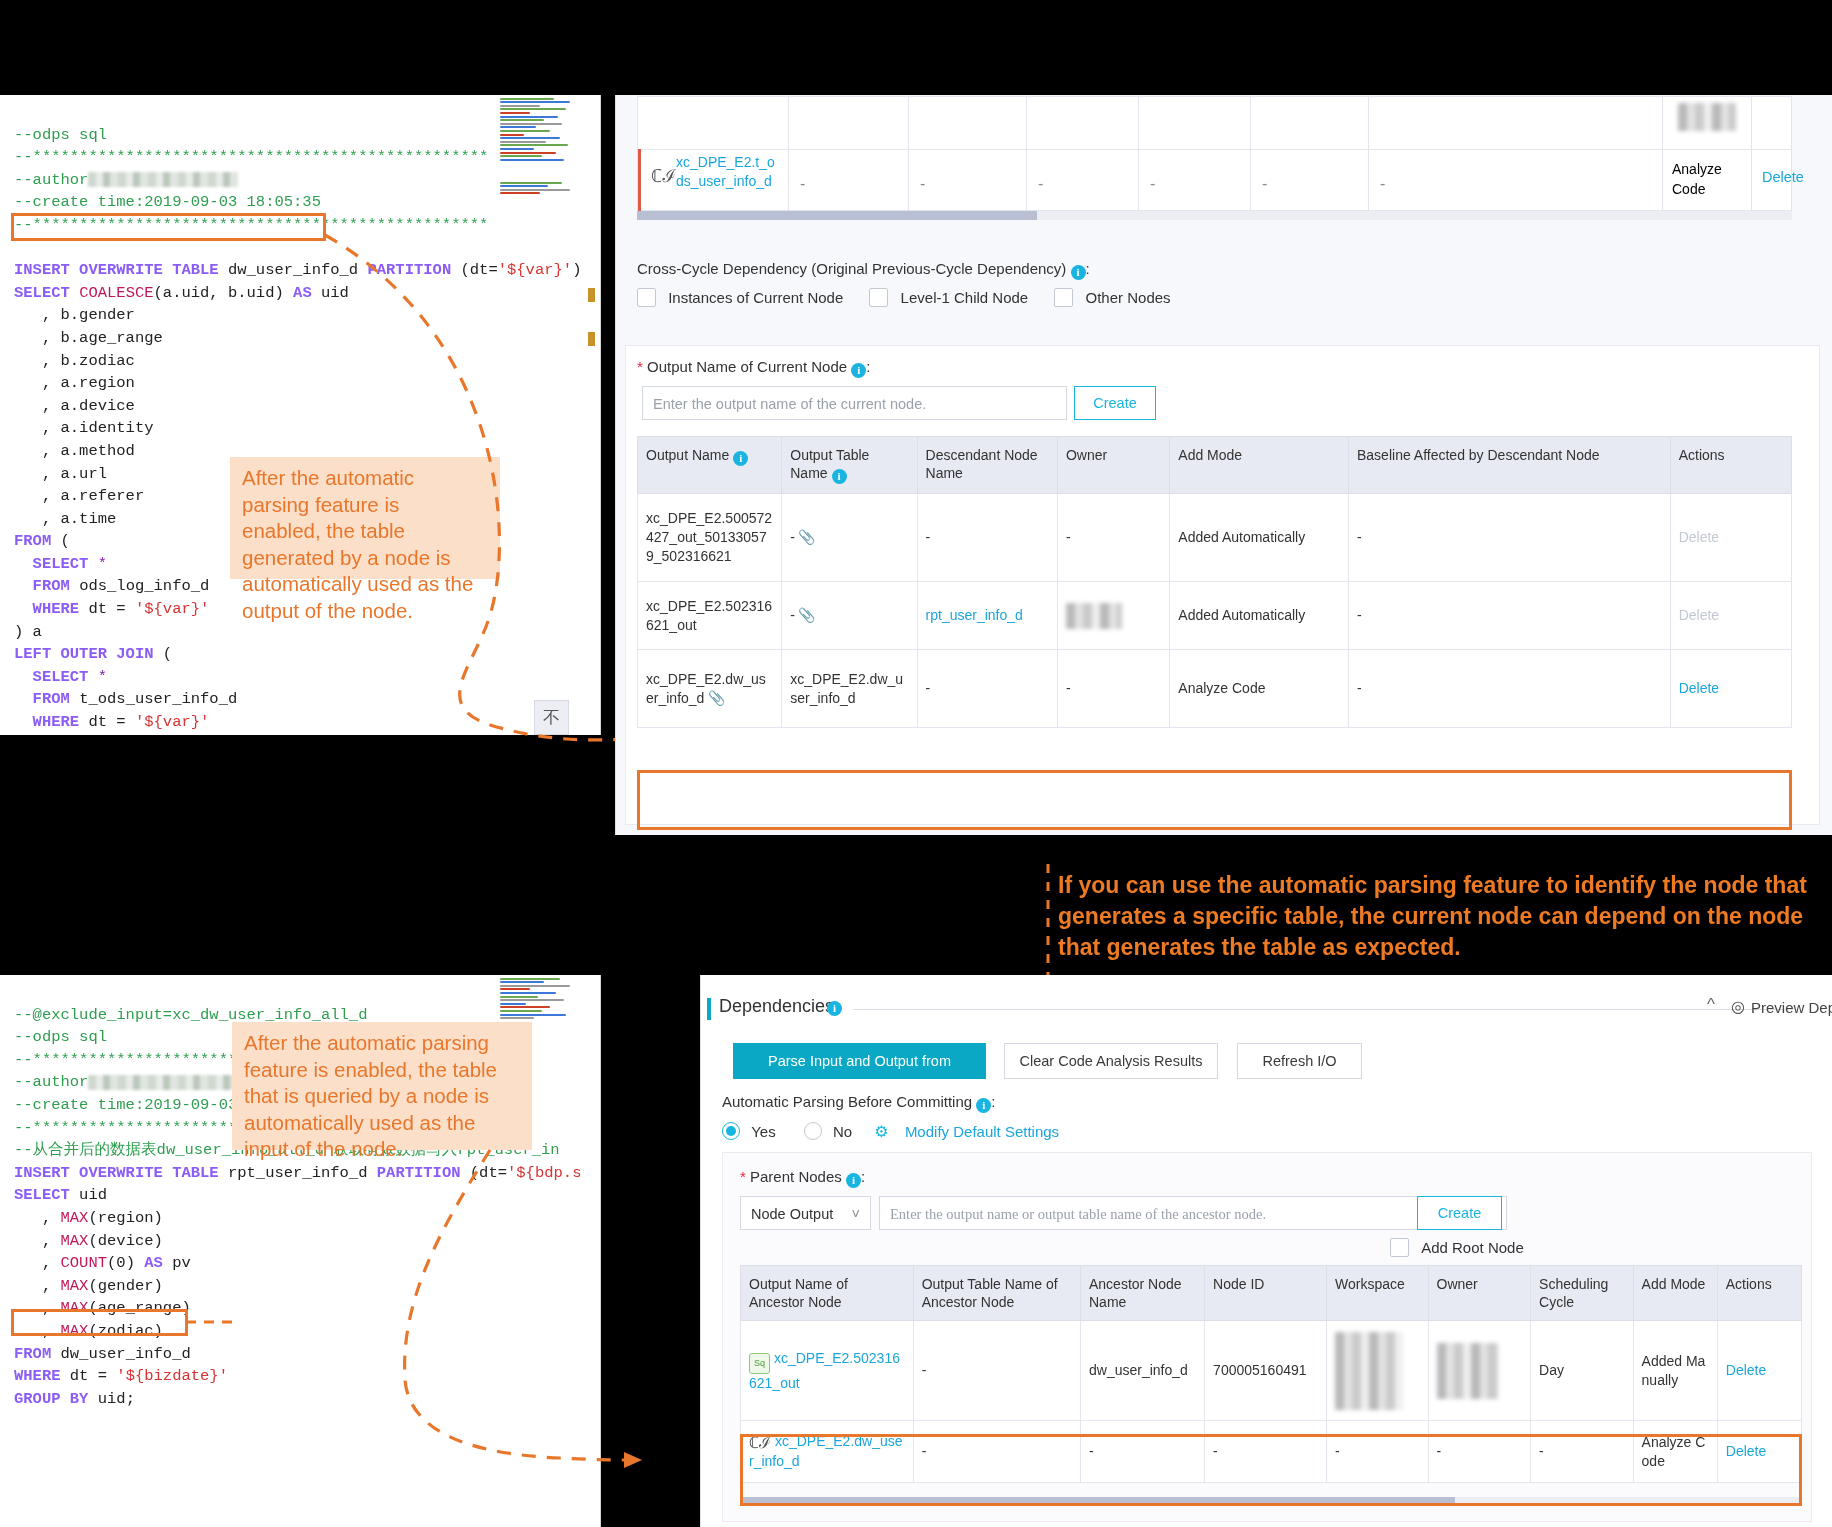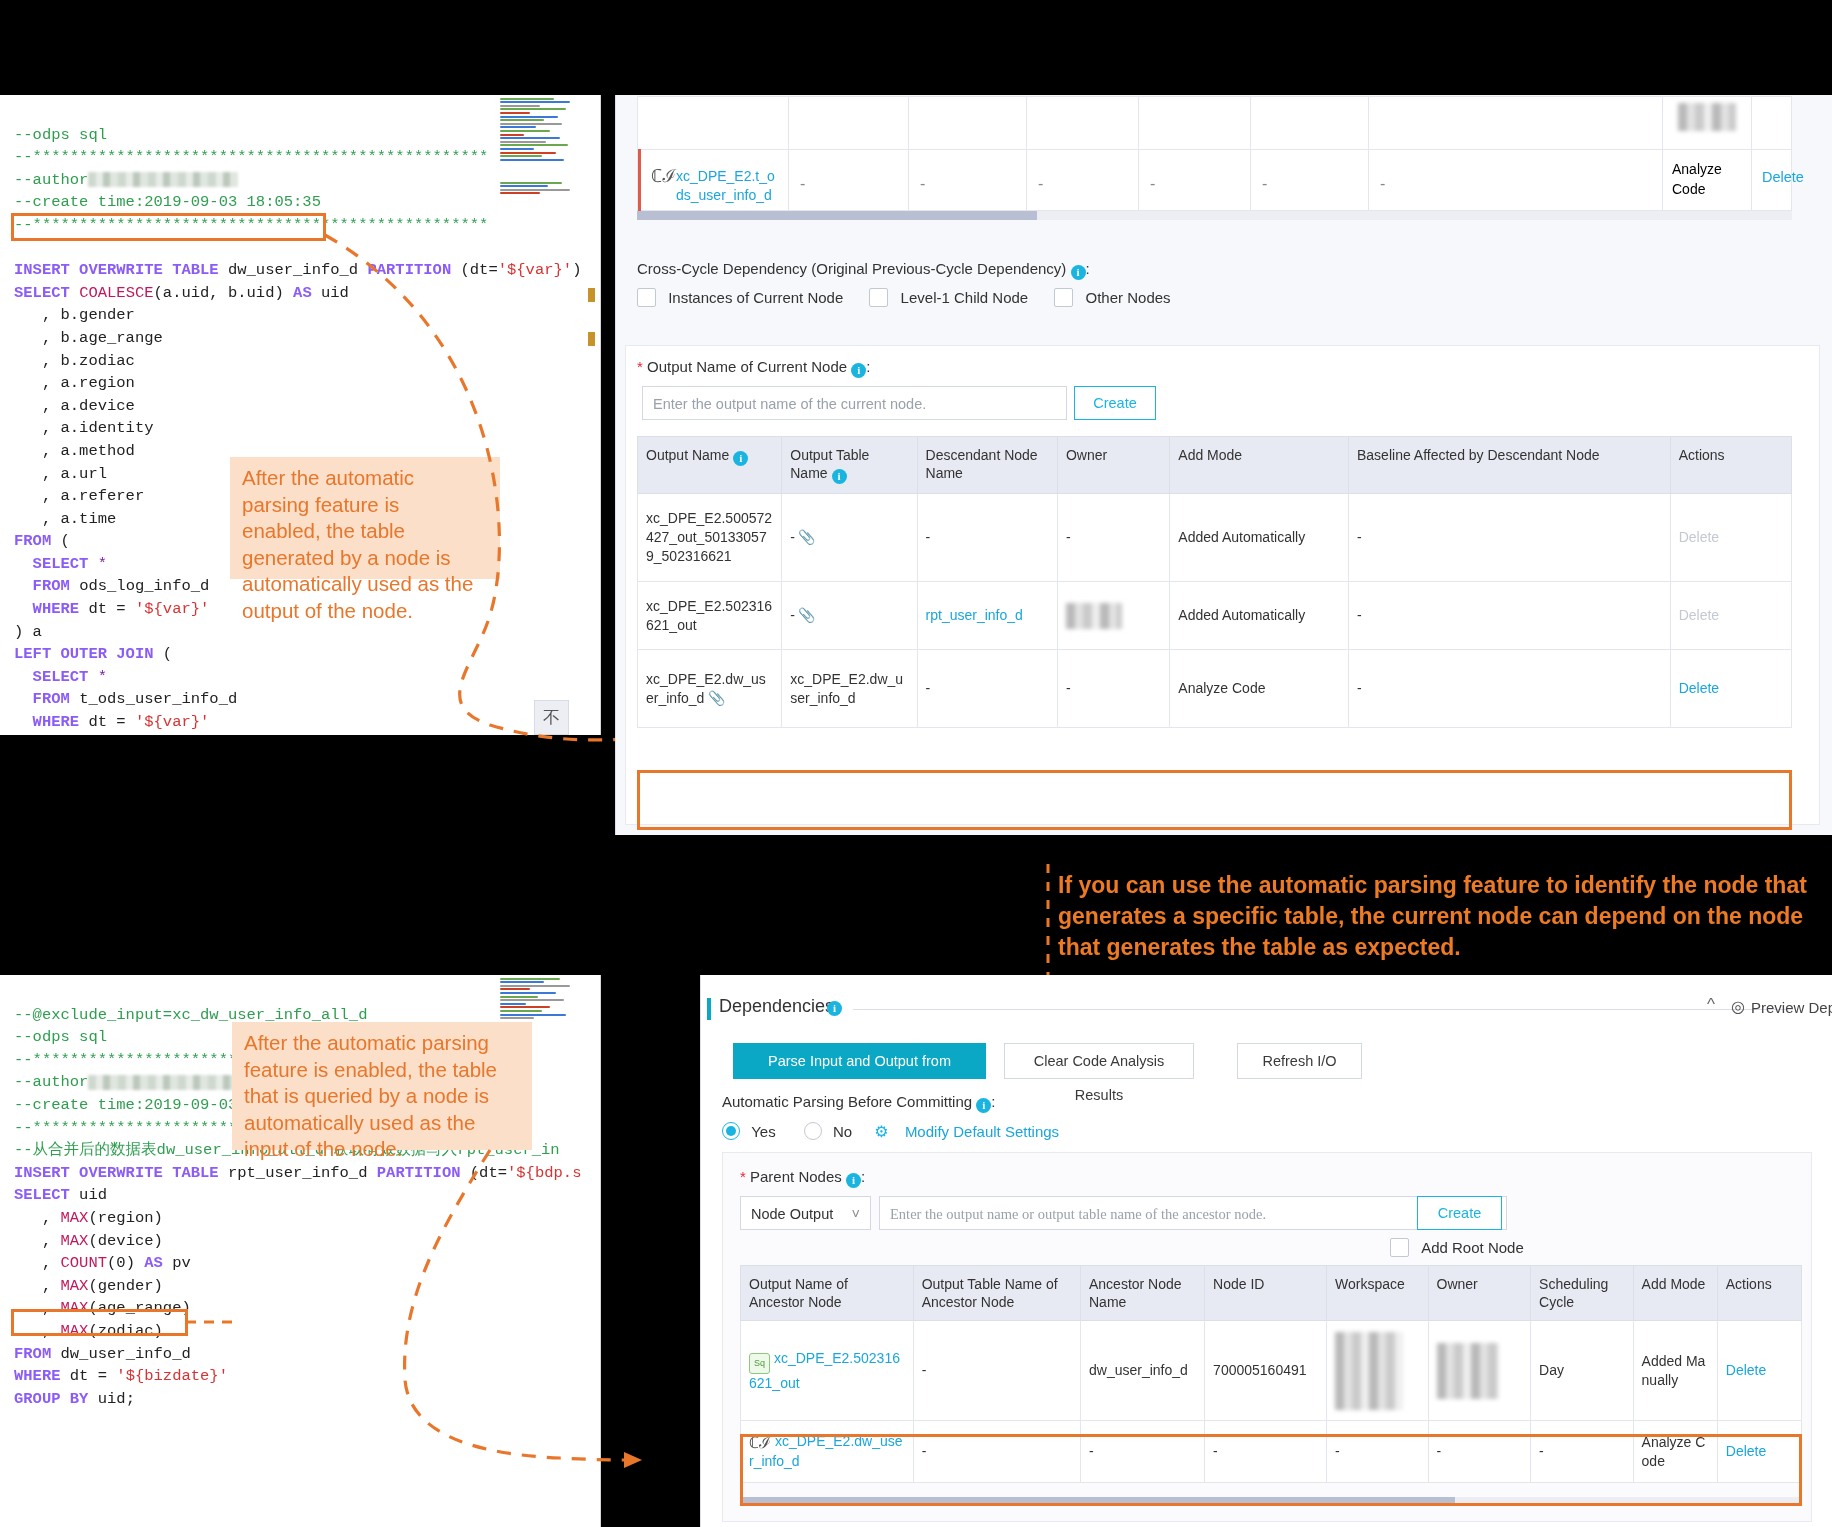--- a/index.html
+++ b/index.html
@@ -155,21 +155,21 @@
     <div style="position:absolute;left:612px;top:0;width:1px;height:100%;background:#e3e6ee;"></div>
     <div style="position:absolute;left:730px;top:0;width:1px;height:100%;background:#e3e6ee;"></div>
     <div style="position:absolute;left:1024px;top:0;width:1px;height:100%;background:#e3e6ee;"></div>
     <div style="position:absolute;left:1113px;top:0;width:1px;height:100%;background:#e3e6ee;"></div>
 
     <div class="blurgrey" style="position:absolute;left:1040px;top:6px;width:58px;height:28px;"></div>
 
     <div style="position:absolute;left:0;top:52px;width:3px;height:62px;background:#e05a4a;"></div>
 
     <span style="position:absolute;left:13px;top:66px;font-size:18px;color:#555;font-family:'Liberation Serif',serif;">ℂℐ</span>
-    <div class="lnk" style="position:absolute;left:38px;top:56px;width:104px;font-size:14px;line-height:19px;word-break:break-all;margin-top:14px;">xc_DPE_E2.t_ods_user_info_d</div>
+    <div class="lnk" style="position:absolute;left:38px;top:56px;width:104px;font-size:14px;line-height:19px;word-break:break-all;">xc_DPE_E2.t_ods_user_info_d</div>
     <div class="cell-dash" style="position:absolute;left:162px;top:78px;">-</div>
     <div class="cell-dash" style="position:absolute;left:282px;top:78px;">-</div>
     <div class="cell-dash" style="position:absolute;left:400px;top:78px;">-</div>
     <div class="cell-dash" style="position:absolute;left:512px;top:78px;">-</div>
     <div class="cell-dash" style="position:absolute;left:624px;top:78px;">-</div>
     <div class="cell-dash" style="position:absolute;left:742px;top:78px;">-</div>
     <div style="position:absolute;left:1034px;top:62px;width:70px;font-size:14px;line-height:20px;">Analyze Code</div>
     <div class="lnk" style="position:absolute;left:1124px;top:72px;font-size:14.5px;">Delete</div>
   </div>
 </div>
@@ -321,21 +321,21 @@
   <div style="position:absolute;left:0;top:3px;width:4px;height:22px;background:#0aa8c4;"></div>
   <div style="position:absolute;left:12px;top:1px;font-size:18px;color:#333;">Dependencies</div>
   <span class="ibadge" style="position:absolute;left:120px;top:6px;">i</span>
   <div style="position:absolute;left:146px;top:14px;width:940px;height:1px;background:#dcdfe6;"></div>
   <span style="position:absolute;left:1000px;top:0px;font-size:17px;color:#666;">^</span>
   <span style="position:absolute;left:1024px;top:2px;font-size:16px;color:#555;">◎</span>
   <div class="" style="position:absolute;left:1044px;top:4px;font-size:15px;color:#444;white-space:nowrap;">Preview Dependencies</div>
 </div>
 
 <div class="btnTeal" style="position:absolute;left:733px;top:1043px;width:253px;">Parse Input and Output from Code</div>
-<div class="btnGrey" style="position:absolute;left:1004px;top:1043px;width:190px;">Clear Code Analysis Results</div>
+<div class="btnGrey" style="position:absolute;left:1004px;top:1043px;width:214px;">Clear Code Analysis Results</div>
 <div class="btnGrey" style="position:absolute;left:1237px;top:1043px;width:125px;">Refresh I/O</div>
 
 <div style="position:absolute;left:722px;top:1093px;font-size:15px;color:#333;">
   <span>Automatic Parsing Before Committing</span>
   <span class="ibadge">i</span><span>:</span>
 </div>
 <div style="position:absolute;left:722px;top:1122px;font-size:15px;color:#333;">
   <span class="radio on"></span>
   <span style="margin:0 24px 0 7px;">Yes</span>
   <span class="radio off"></span>

